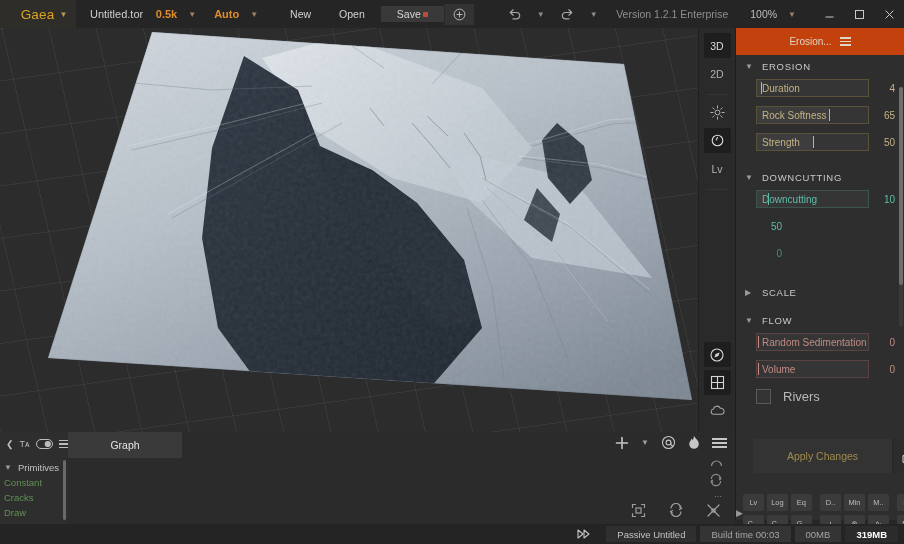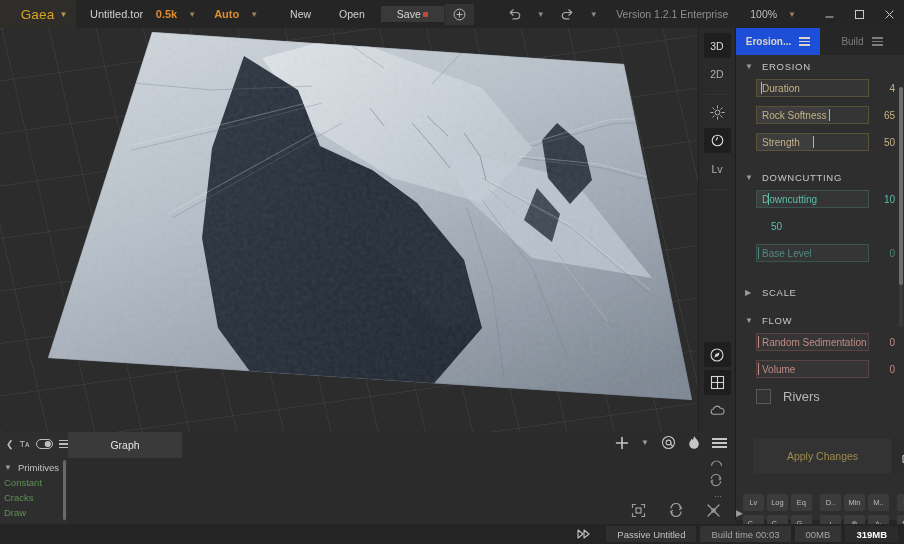--- a/index.html
+++ b/index.html
@@ -87,21 +87,21 @@
   
   .rpanel {
     position: absolute; left: 735px; top: 28px; width: 169px; height: 492px;
     background: #2e2e2e; border-left: 1px solid #1d1d1d;
   }
   .rp-tabs { display: flex; height: 27px; background: #262626; }
   .rp-tab {
     flex: 1; display: flex; align-items: center; justify-content: center; gap: 8px;
     font-size: 10px; color: #7d7d7d;
   }
-  .rp-tab.active { background: #1d4ed8; color: #ddd6c4; font-weight: bold; }
+  .rp-tab.active { background: #c2410c; color: #ddd6c4; }
   .ham { display: inline-flex; flex-direction: column; gap: 2px; }
   .ham i { display: block; width: 11px; height: 1.6px; background: currentColor; }
 
   .rp-body { position: absolute; top: 27px; left: 0; width: 169px; height: 384px; background: #2e2e2e; overflow: hidden; }
   .sec-head {
     display: flex; align-items: center; gap: 9px; height: 22px;
     padding: 0 0 0 9px; color: #c8c8c8; font-size: 9.5px; letter-spacing: .7px;
   }
   .sec-head .arw { font-size: 8px; color: #9a9a9a; width: 8px; }
   .grp { padding: 2px 10px 6px 20px; }
@@ -434,28 +434,20 @@
 
     <div class="rp-tabs">
       <div class="rp-tab active">
         <span>Erosion...</span>
         <span class="ham">
             <i></i>
             <i></i>
             <i></i>
           </span>
       </div>
-      <div class="rp-tab">
-        <span>Build</span>
-        <span class="ham">
-            <i></i>
-            <i></i>
-            <i></i>
-          </span>
-      </div>
     </div>
 
     <div class="rp-body">
 
       <div class="sec-head">
         <span class="arw">▼</span>
         <span>EROSION</span>
       </div>
       <div class="grp">
         <div class="row tan">
@@ -494,25 +486,20 @@
             <div class="fill" style="width:10%"></div>
             <div class="cursor" style="left:10%"></div>
             <div class="nm">Downcutting</div>
           </div>
           <div class="val">10</div>
         </div>
         <div class="row teal">
           <div class="val">50</div>
         </div>
         <div class="row teal dim">
-          <div class="slider">
-            <div class="fill" style="width:0%"></div>
-            <div class="cursor" style="left:1%"></div>
-            <div class="nm">Base Level</div>
-          </div>
           <div class="val">0</div>
         </div>
       </div>
 
       <div class="sec-head" style="margin-top:4px">
         <span class="arw">▶</span>
         <span>SCALE</span>
       </div>
 
       <div class="sec-head" style="margin-top:6px">

